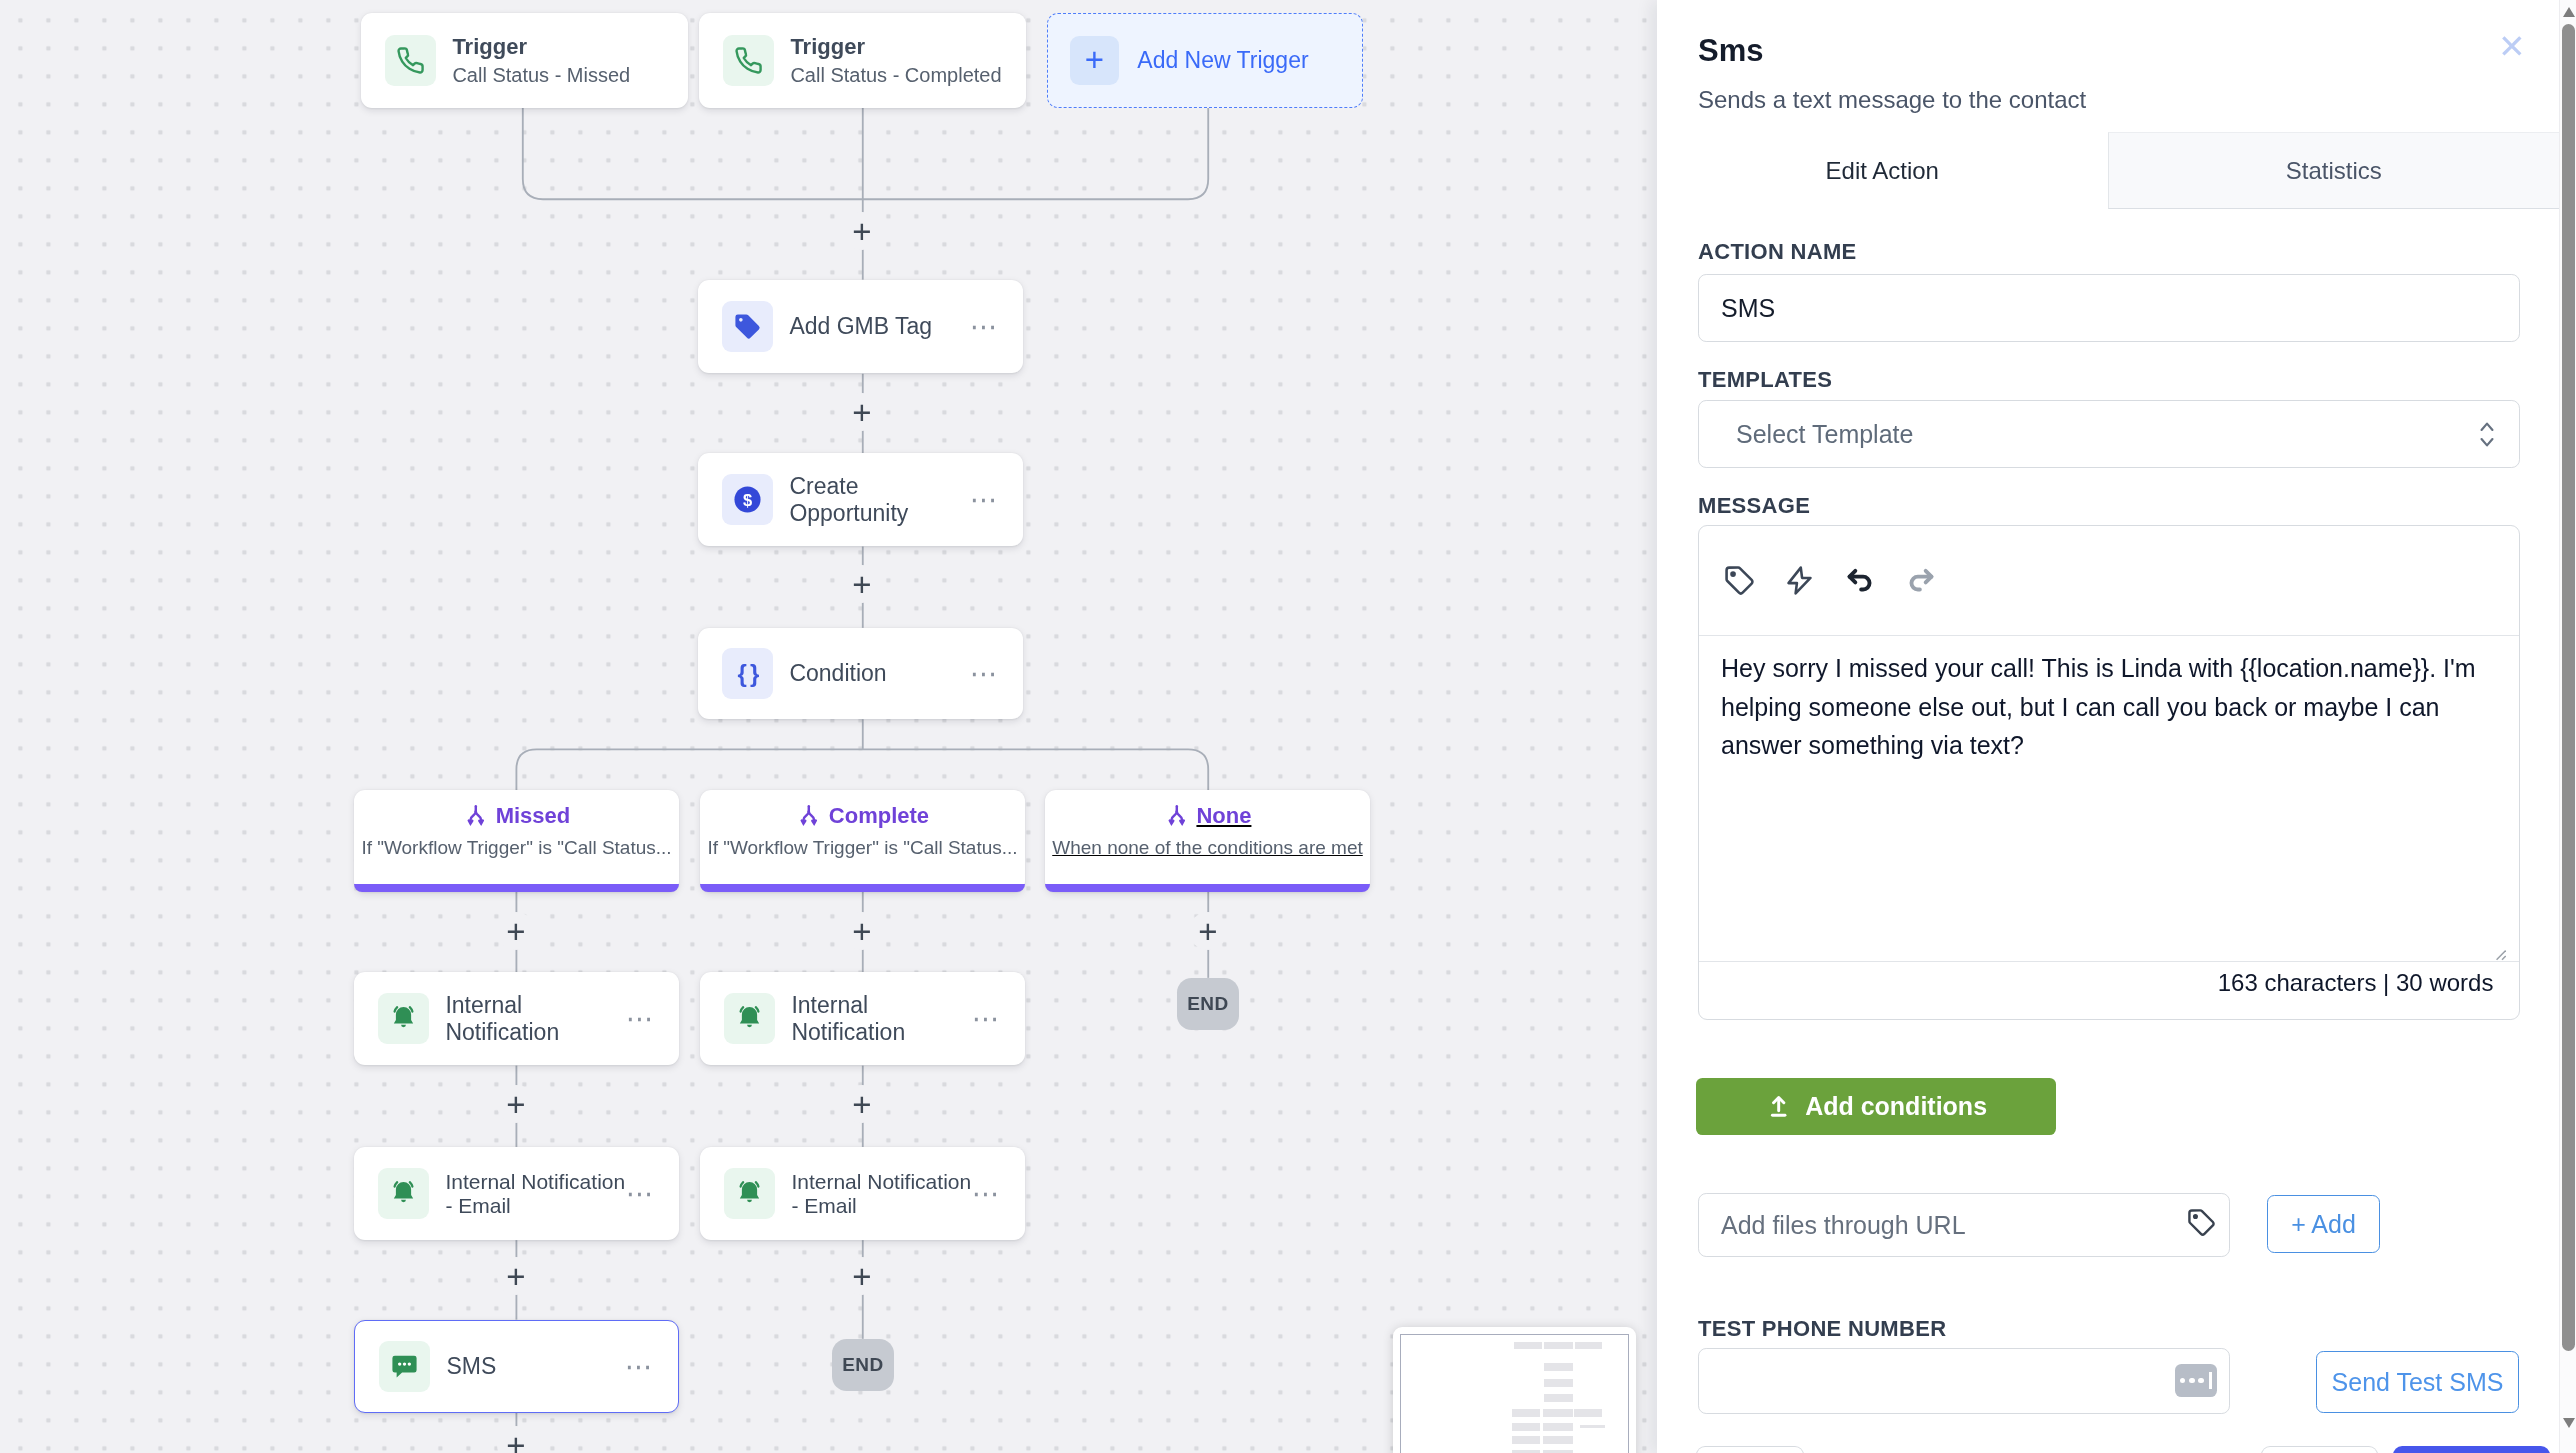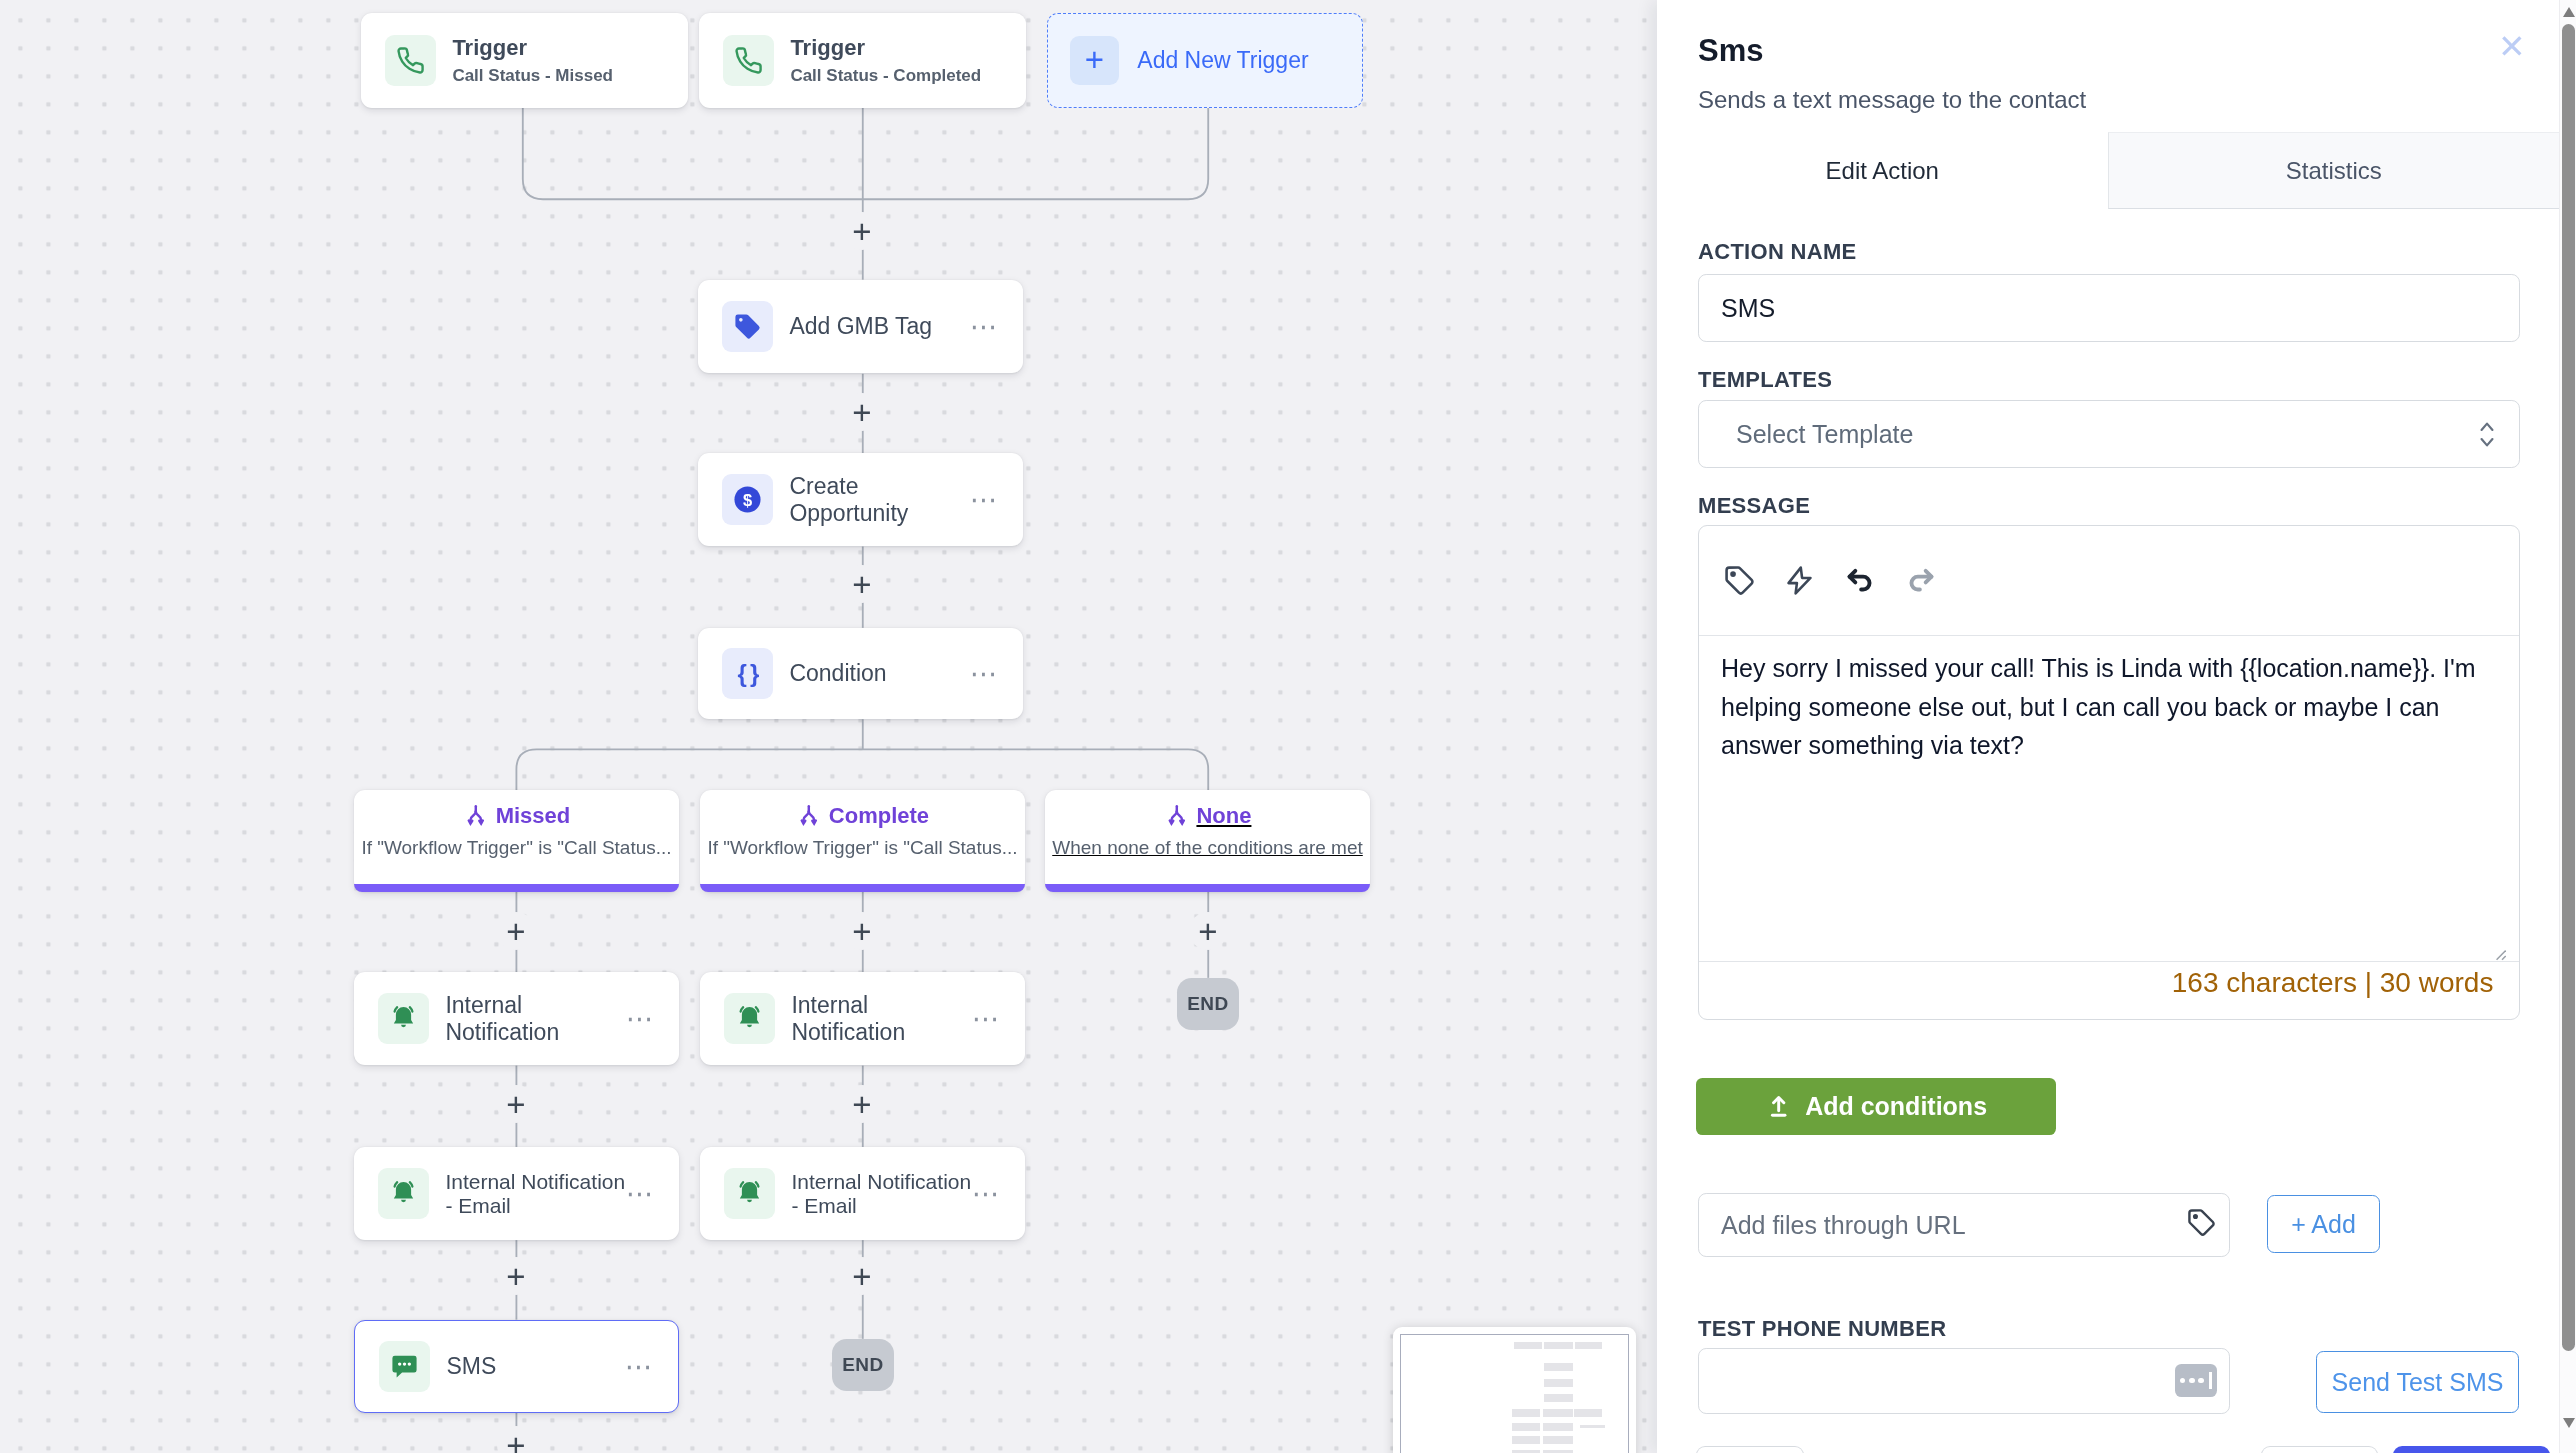--- a/index.html
+++ b/index.html
@@ -14,21 +14,21 @@
 
   .card{position:absolute;background:#fff;border-radius:11px;
     box-shadow:0 0.9px 1.8px rgba(16,24,40,.07),0 2.7px 7.3px rgba(16,24,40,.10);
     display:flex;align-items:center;}
   .icon-sq{width:51px;height:51px;border-radius:9.1px;flex:0 0 auto;margin-left:24px;
     display:flex;align-items:center;justify-content:center;}
   .icon-sq.green{background:#e9f6ee;}
   .icon-sq.indigo{background:#e8ecfc;}
   .trig-text{margin-left:16.4px;}
   .trig-title{font-size:22px;font-weight:700;color:#3f4a5a;margin-bottom:4.6px;}
-  .trig-sub{font-size:17px;color:#56606e;font-weight:bold;}
+  .trig-sub{font-size:20px;color:#56606e;}
   .step-label{font-size:23px;color:#3f4a5a;margin-left:16.4px;flex:1;}
   .more{font-size:27.4px;color:#8b929e;margin-right:24px;letter-spacing:1.8px;}
 
   .add-trigger{position:absolute;left:1047px;top:12.8px;width:316px;height:95px;
     background:#eef4ff;border:1.8px dashed #4f7df9;border-radius:11px;
     display:flex;align-items:center;}
   .add-trigger .plus-tile{width:49px;height:49px;border-radius:9.1px;background:#d7e5fb;
     margin-left:22px;display:flex;align-items:center;justify-content:center;
     font-size:33px;color:#3a6af8;font-weight:400;}
   .add-trigger .lbl{margin-left:18.3px;font-size:23px;color:#3a6af8;font-weight:500;}
@@ -83,21 +83,21 @@
 
   .msg-box{position:absolute;left:41px;top:525px;width:822px;height:495px;
     border:1.8px solid #d7dbe0;border-radius:9.1px;background:#fff;}
   .msg-toolbar{height:110px;display:flex;align-items:center;gap:27.4px;padding-left:24px;
     border-bottom:1.8px solid #e2e5e9;}
   .tb-icon{width:33px;height:33px;display:flex;align-items:center;justify-content:center;cursor:pointer;}
   .msg-text{display:block;width:100%;height:325px;border:0;resize:none;outline:none;
     font-family:"Liberation Sans",sans-serif;font-size:25px;line-height:1.55;color:#0f172a;
     padding:12.8px 22px;background:transparent;}
   .msg-footer{height:43px;border-top:1.8px solid #e2e5e9;display:flex;align-items:center;
-    justify-content:flex-end;padding-right:25.6px;font-size:28px;color:#a16207;}
+    justify-content:flex-end;padding-right:25.6px;font-size:24px;color:#0f172a;}
   .resize-h{position:absolute;right:12.8px;top:420px;cursor:nwse-resize;}
 
   .green-btn{position:absolute;left:39px;top:1078px;width:360px;height:57px;background:#6ba23c;
     border:none;border-radius:6.4px;color:#fff;font-size:25px;font-weight:700;
     display:flex;align-items:center;justify-content:center;gap:12.8px;cursor:pointer;
     font-family:"Liberation Sans",sans-serif;}
 
   .url-input{top:1193px;width:532px;height:64px;}
   .url-tag-icon{position:absolute;left:530px;top:1208px;}
   .add-btn{position:absolute;left:610px;top:1195px;width:113px;height:58px;background:#fff;

